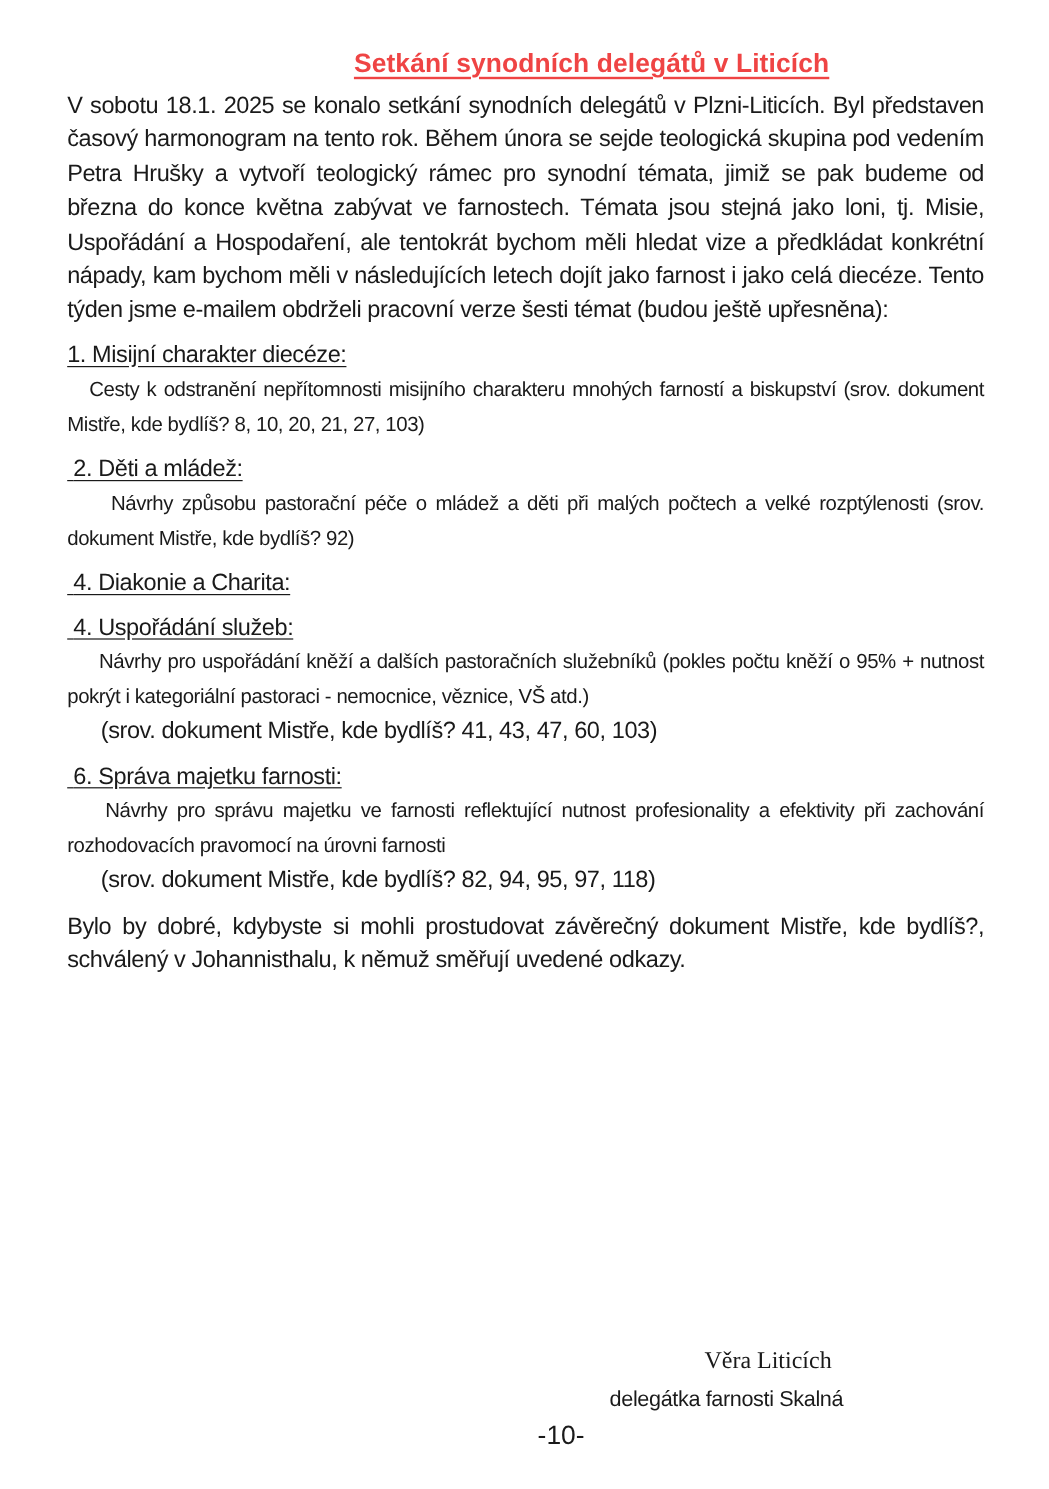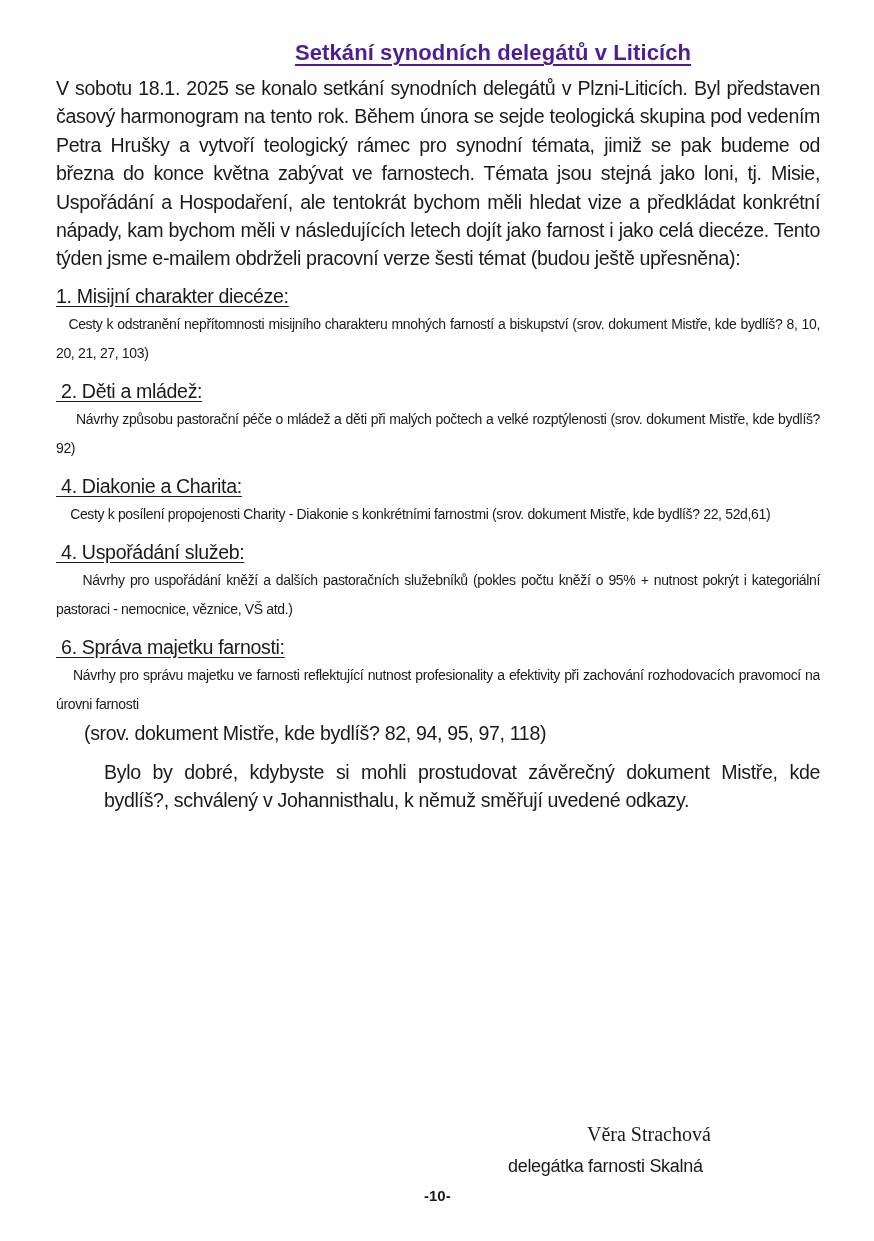--- a/index.html
+++ b/index.html
@@ -19,21 +19,21 @@
       position: absolute;
       left: 56px;
       top: 38px;
       width: 764px;
     }
     .title {
       text-align: center;
       font-family: "Liberation Sans", sans-serif;
       font-weight: bold;
       font-size: 22px;
-      color: #4c1d95;
+      color: #ef4444;
       text-decoration: underline;
       text-decoration-thickness: 2px;
       text-underline-offset: 4px;
       margin: 0 0 6px 110px;
       letter-spacing: 0.1px;
       line-height: 30px;
     }
     .para {
       font-size: 19.6px;
       line-height: 28.4px;
@@ -45,57 +45,56 @@
     .section { margin-top: 9px; }
     .section-heading {
       font-size: 19.6px;
       line-height: 28px;
       text-decoration: underline;
       text-underline-offset: 3px;
       letter-spacing: -0.35px;
       display: inline-block;
     }
     .section-body {
-      font-size: 14px;
+      font-size: 17px;
       line-height: 29px;
       text-align: justify;
       letter-spacing: -0.35px;
     }
     .section-ref {
       font-size: 19.6px;
       line-height: 29px;
       letter-spacing: -0.35px;
       padding-left: 28px;
     }
-    .closing { margin-top: 10px; margin-left: 48px; }
+    .closing { margin-top: 10px; }
     .signature {
       position: absolute;
       left: 587px;
       top: 1120px;
       font-family: "Liberation Serif", serif;
       font-size: 20px;
       line-height: 28px;
     }
     .role {
       position: absolute;
       left: 508px;
       top: 1152px;
       font-family: "Liberation Sans", sans-serif;
       font-size: 18px;
       line-height: 28px;
       letter-spacing: -0.3px;
     }
     .page-number {
       position: absolute;
-      left: 424px;
+      left: 448px;
       top: 1182px;
       font-family: "Liberation Sans", sans-serif;
-      font-size: 15px;
+      font-size: 22px;
       line-height: 28px;
-      font-weight: bold;
     }
   </style>
 </head>
 <body>
 
 <div class="page">
   <h1 class="title">Setkání synodních delegátů v Liticích</h1>
 
   <p class="para intro">V sobotu 18.1. 2025 se konalo setkání synodních delegátů v Plzni-Liticích. Byl představen časový harmonogram na tento rok. Během února se sejde teologická skupina pod vedením  Petra Hrušky a vytvoří teologický rámec pro synodní témata, jimiž se pak budeme od března do konce května zabývat ve farnostech. Témata jsou stejná jako loni, tj. Misie, Uspořádání a Hospodaření, ale tentokrát bychom měli hledat vize a předkládat konkrétní nápady, kam bychom měli v následujících letech dojít jako farnost i jako celá diecéze. Tento týden jsme e-mailem obdrželi pracovní verze šesti témat (budou ještě upřesněna):</p>
 
@@ -104,33 +103,33 @@
     <div class="section-body">&nbsp;&nbsp;&nbsp;<span>Cesty k odstranění nepřítomnosti misijního charakteru mnohých farností a biskupství (srov. dokument Mistře, kde bydlíš? 8, 10, 20, 21, 27, 103)</span></div>
   </div>
 
   <div class="section">
     <div class="section-heading">&nbsp;<span>2. Děti a mládež:</span></div>
     <div class="section-body">&nbsp;&nbsp;&nbsp;&nbsp;&nbsp;<span>Návrhy způsobu pastorační péče o mládež a děti při malých počtech a velké rozptýlenosti (srov. dokument Mistře, kde bydlíš? 92)</span></div>
   </div>
 
   <div class="section">
     <div class="section-heading">&nbsp;<span>4. Diakonie a Charita:</span></div>
-    <div class="section-body">&nbsp;&nbsp;&nbsp;&nbsp;<span>Cesty k posílení propojenosti Charity - Diakonie s konkrétními farnostmi (srov. dokument Mistře, kde bydlíš? 22, 52d,61)</span></div>
   </div>
 
   <div class="section">
     <div class="section-heading">&nbsp;<span>4. Uspořádání služeb:</span></div>
     <div class="section-body">&nbsp;&nbsp;&nbsp;&nbsp;&nbsp;<span>Návrhy pro uspořádání kněží a dalších pastoračních služebníků (pokles počtu kněží o 95% + nutnost pokrýt i kategoriální pastoraci - nemocnice, věznice, VŠ atd.)</span></div>
+    <div class="section-ref">(srov. dokument Mistře, kde bydlíš? 41, 43, 47, 60, 103)</div>
   </div>
 
 
   <div class="section">
     <div class="section-heading">&nbsp;<span>6. Správa majetku farnosti:</span></div>
     <div class="section-body">&nbsp;&nbsp;&nbsp;&nbsp;<span>Návrhy pro správu majetku ve farnosti reflektující nutnost profesionality a efektivity při zachování rozhodovacích pravomocí na úrovni farnosti</span></div>
     <div class="section-ref">(srov. dokument Mistře, kde bydlíš? 82, 94, 95, 97, 118)</div>
   </div>
 
   <p class="para closing">Bylo by dobré, kdybyste si mohli prostudovat závěrečný dokument Mistře, kde bydlíš?, schválený v Johannisthalu, k němuž směřují uvedené odkazy.</p>
 </div>
 
-<div class="signature">Věra Strachová</div>
+<div class="signature">Věra Liticích</div>
 <div class="role">delegátka farnosti Skalná</div>
 <div class="page-number">-10-</div>
 
 </body></html>

